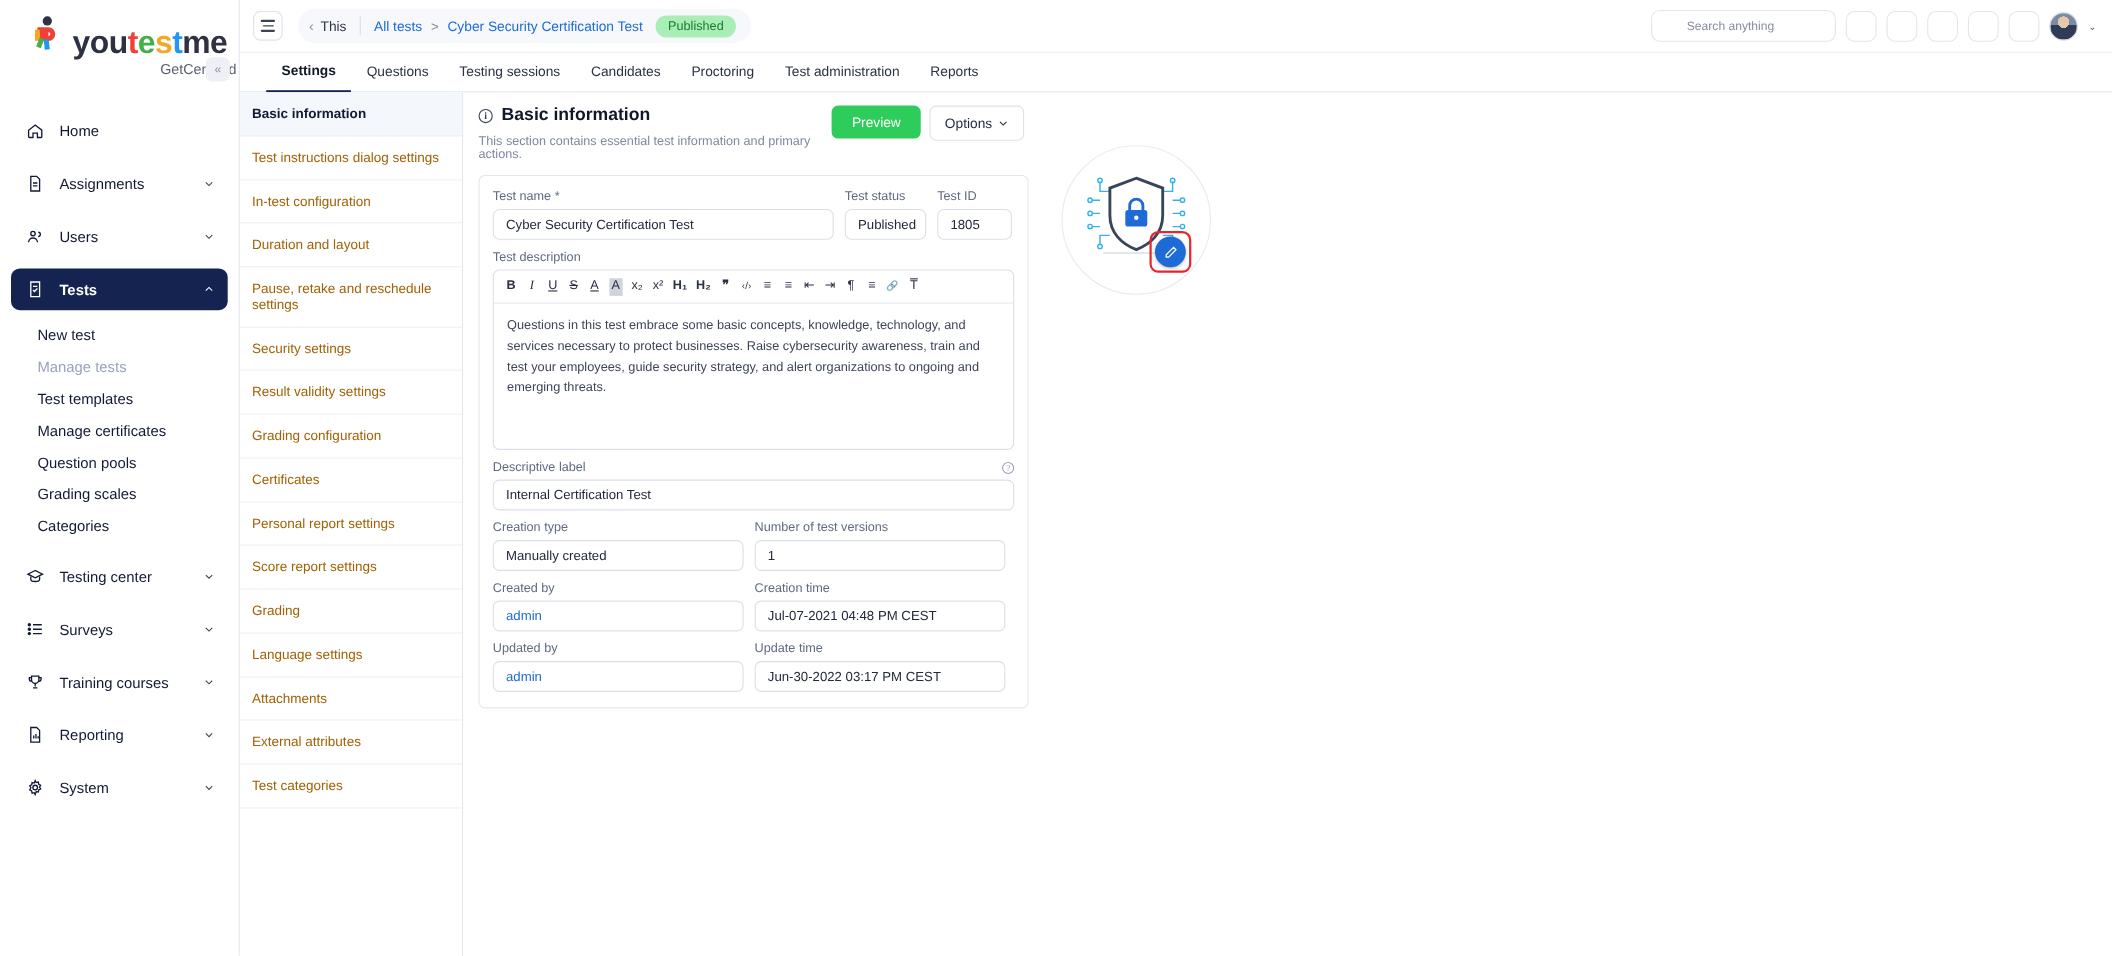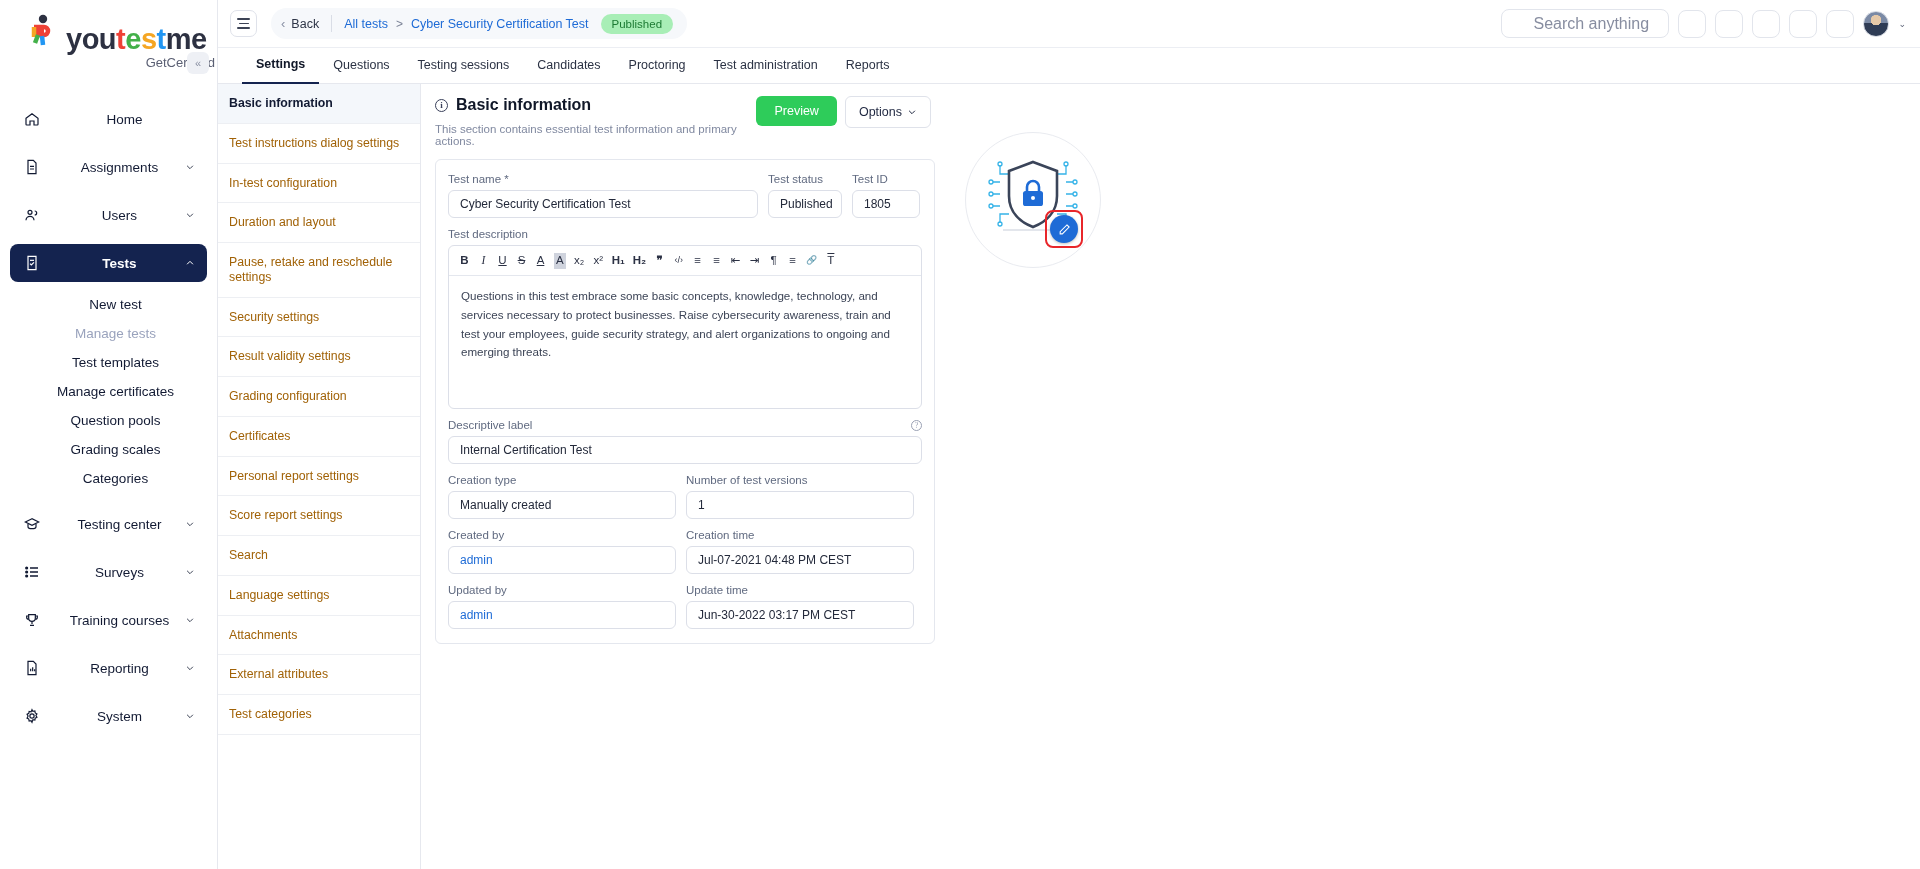--- a/index.html
+++ b/index.html
@@ -27,21 +27,21 @@
   .logo-sub { text-align: right; font-size: 13px; color: #5a5f73; margin-top: 1px; padding-right: 2px; }
 
   .collapse-btn {
     position: absolute; right: 8px; top: 52px;
     width: 22px; height: 22px; border-radius: 6px;
     background: #eef0f5; color: #8a90a3; font-size: 11px;
     display: flex; align-items: center; justify-content: center;
     cursor: pointer;
   }
 
-  .nav { margin-top: 26px; padding: 0 10px; text-align: center; }
+  .nav { margin-top: 26px; padding: 0 10px; }
   .nav-item {
     display: flex; align-items: center; height: 38px;
     border-radius: 8px; padding: 0 12px; margin-bottom: 10px;
     color: #121a33; font-size: 13.5px; cursor: pointer; position: relative;
   }
   .nav-item.active { background: #14234f; color: #ffffff; font-weight: 700; }
   .nav-icon { width: 20px; height: 20px; display:flex; align-items:center; justify-content:center; margin-right: 12px; flex: 0 0 20px; }
   .nav-icon svg { width: 16px; height: 16px; }
   .nav-label { flex: 1; }
   .caret { width: 10px; height: 10px; }
@@ -78,21 +78,21 @@
   .badge-pub {
     margin-left: 12px; background: #a8eeb6; color: #1c7a33;
     font-size: 11.5px; border-radius: 11px; padding: 4px 11px; font-weight: 400;
   }
 
   .top-right { margin-left: auto; display: flex; align-items: center; gap: 9px; }
   .searchbox {
     width: 168px; height: 29px; border: 1px solid #e2e5ec; border-radius: 8px;
     display: flex; align-items: center; padding: 0 10px; background:#fff;
   }
-  .searchbox .ph { font-size: 16px; color: #878da0; margin-left: 8px; }
+  .searchbox .ph { font-size: 11px; color: #878da0; margin-left: 8px; }
   .icon-btn {
     width: 28px; height: 28px; border: 1px solid #e2e5ec; border-radius: 8px;
     display: flex; align-items: center; justify-content: center; cursor: pointer; background:#fff;
   }
   .icon-btn svg { width: 15px; height: 15px; }
   .avatar {
     width: 26px; height: 26px; border-radius: 50%; overflow:hidden; cursor:pointer;
     background: radial-gradient(circle at 50% 34%, #e6c9a8 0 26%, transparent 27%),
                 linear-gradient(#7b8aa5 0 46%, #2f3c55 46% 100%);
     border: 1px solid #d6dae3;
@@ -361,21 +361,21 @@
     <div class="topbar">
       <div class="hamburger">
         <span></span>
         <span></span>
         <span></span>
       </div>
 
       <div class="crumbbar">
         <div class="back-link">
           <span class="back-chev">‹</span>
-          <span>Back</span>
+          <span>This</span>
         </div>
         <div class="crumb-div"></div>
         <span class="crumb-link">All tests</span>
         <span class="crumb-sep">&gt;</span>
         <span class="crumb-link">Cyber Security Certification Test</span>
         <span class="badge-pub">Published</span>
       </div>
 
       <div class="top-right">
         <div class="searchbox">
@@ -442,21 +442,21 @@
         <div class="st-item"><span>Test instructions dialog settings</span></div>
         <div class="st-item"><span>In-test configuration</span></div>
         <div class="st-item"><span>Duration and layout</span></div>
         <div class="st-item"><span>Pause, retake and reschedule settings</span></div>
         <div class="st-item"><span>Security settings</span></div>
         <div class="st-item"><span>Result validity settings</span></div>
         <div class="st-item"><span>Grading configuration</span></div>
         <div class="st-item"><span>Certificates</span></div>
         <div class="st-item"><span>Personal report settings</span></div>
         <div class="st-item"><span>Score report settings</span></div>
-        <div class="st-item"><span>Search</span></div>
+        <div class="st-item"><span>Grading</span></div>
         <div class="st-item"><span>Language settings</span></div>
         <div class="st-item"><span>Attachments</span></div>
         <div class="st-item"><span>External attributes</span></div>
         <div class="st-item"><span>Test categories</span></div>
       </div>
 
       <div class="panel-area">
         <div class="panel">
           <div class="panel-head">
             <div>

